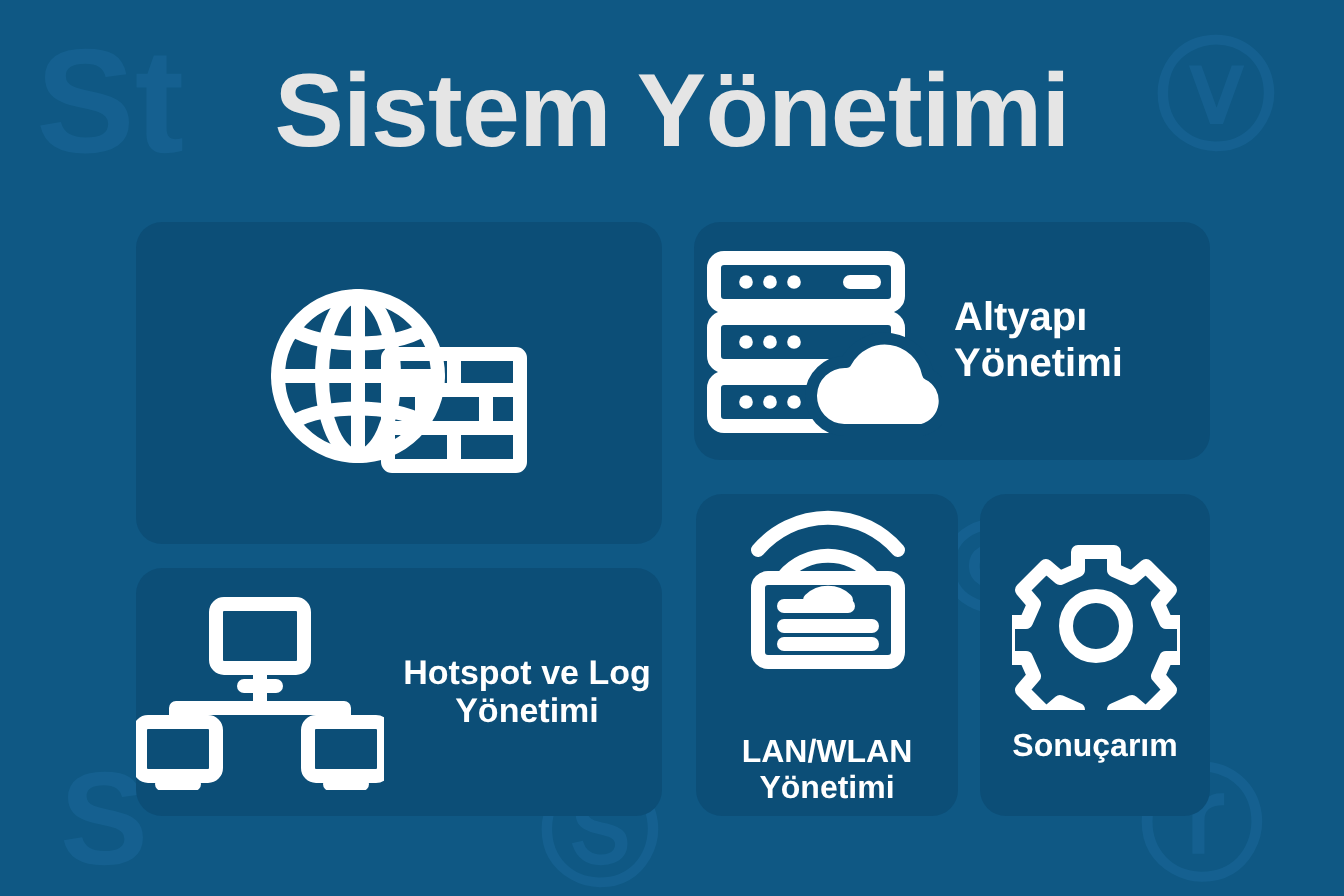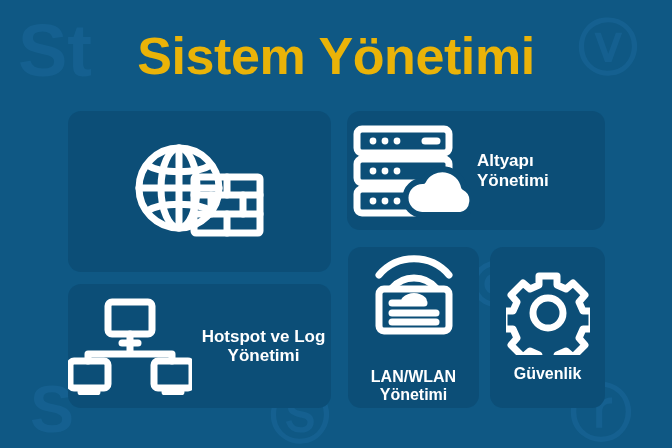--- a/index.html
+++ b/index.html
@@ -26,21 +26,21 @@
   .wm-tr { right: 34px; top: 18px;  font-size: 60px; }
   .wm-bl { left: 30px;  bottom: 6px; font-size: 66px; }
   .wm-bc { left: 270px; bottom: 2px; font-size: 60px; }
   .wm-br { right: 40px; bottom: 4px; font-size: 62px; }
   .wm-c  { left: 470px; top: 250px; font-size: 58px; }
 
   #title {
     position: absolute;
     top: 26px; left: 0; right: 0;
     text-align: center;
-    color: #eab308;
+    color: #e5e5e5;
     font-size: 52px;
     font-weight: 700;
     letter-spacing: -0.4px;
     z-index: 5;
   }
 
   .card {
     position: absolute;
     background: #0c4e77;
     border-radius: 13px;
@@ -60,21 +60,21 @@
   #card-sonucarim { left: 490px; top: 247px; width: 115px; height: 161px;
                     flex-direction: column; justify-content: center; }
 
   .label {
     color: #ffffff;
     font-weight: 700;
     text-align: center;
     line-height: 1.13;
   }
   #card-network   .label { font-size: 18px; margin-top: 6px; padding: 0 10px; }
-  #card-infra     .label { font-size: 17px; text-align: left; }
+  #card-infra     .label { font-size: 20px; text-align: left; }
   #card-hotspot   .label { font-size: 17px; }
   #card-lanwlan   .label { font-size: 16px; margin-top: 6px; }
   #card-sonucarim .label { font-size: 16px; margin-top: 10px; }
 
   .icon svg { display: block; }
   .ico-stroke { fill: none; stroke: #ffffff; stroke-width: 7;
                 stroke-linecap: round; stroke-linejoin: round; }
   .ico-fill { fill: #ffffff; }
 </style>
 </head>
@@ -176,14 +176,14 @@
 
 <div class="card" id="card-sonucarim">
   <span class="icon">
     <svg width="84" height="84" viewBox="0 0 84 84">
       <g class="ico-stroke" stroke-width="6">
         <path d="M33 5 h18 v9 l9 4 l7 -6 l12 12 l-6 7 l4 9 h9 v18 h-9 l-4 9 l6 7 l-12 12 l-7 -6 l-9 4 v9 h-18 v-9 l-9 -4 l-7 6 l-12 -12 l6 -7 l-4 -9 h-9 v-18 h9 l4 -9 l-6 -7 l12 -12 l7 6 l9 -4 z"></path>
         <circle cx="42" cy="42" r="15"></circle>
       </g>
     </svg>
   </span>
-  <div class="label">Güvenlik</div>
+  <div class="label">Sonuçarım</div>
 </div>
 
 </body></html>

